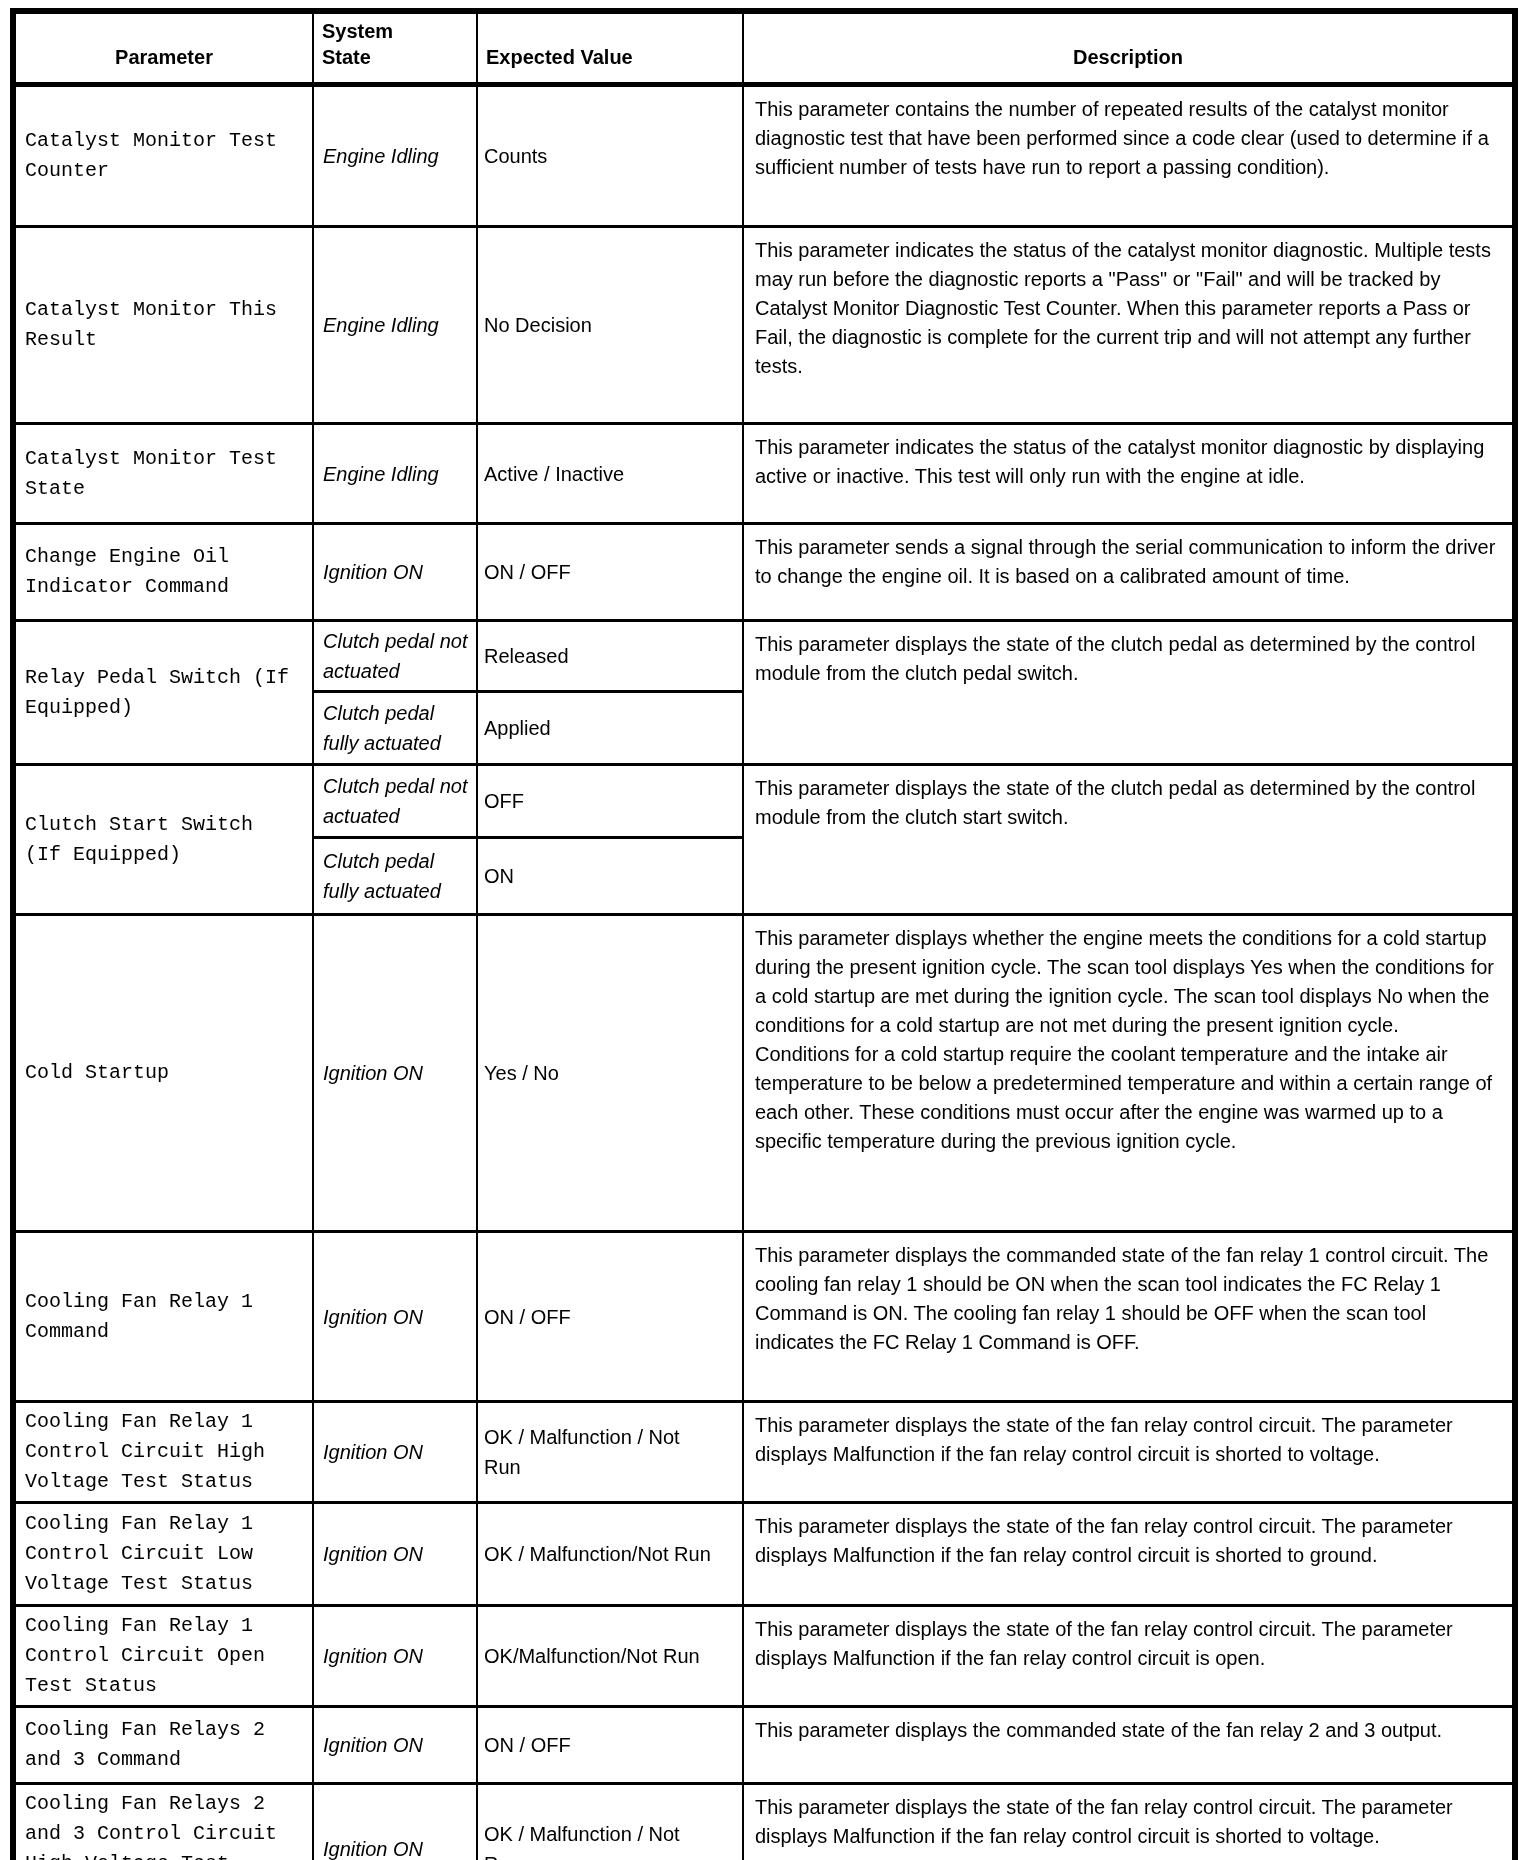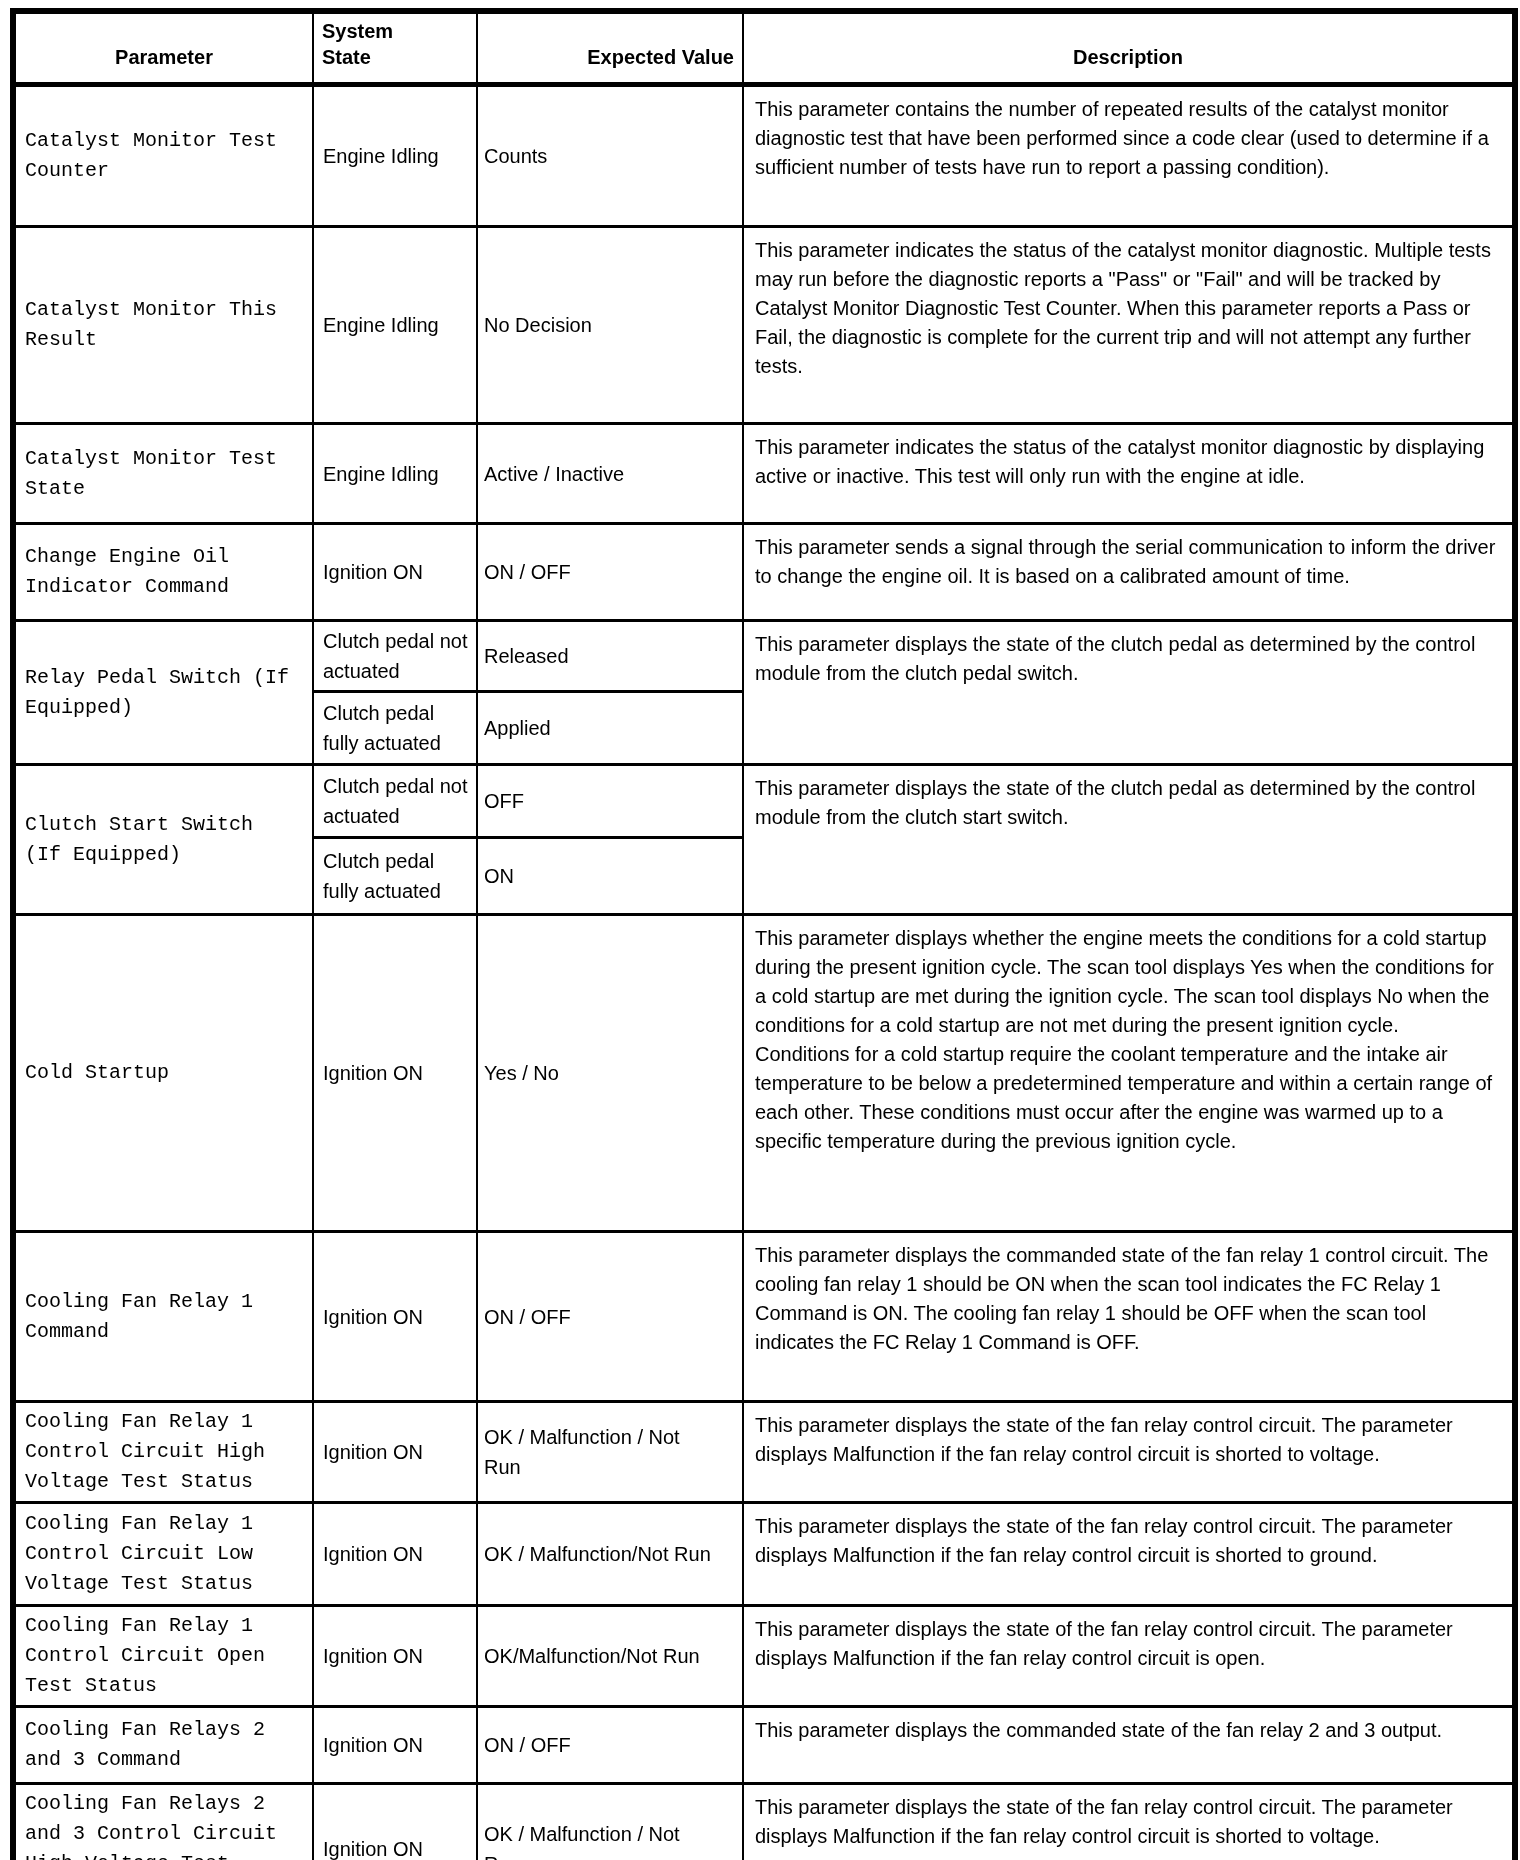--- a/index.html
+++ b/index.html
@@ -36,34 +36,35 @@
   }
   thead th{
     border-bottom:5px solid #000;
     font-weight:bold;
     vertical-align:bottom;
     padding-bottom:12px;
     line-height:26px;
   }
   th.h-param{text-align:center;}
   th.h-state{text-align:left;padding-right:34px;}
-  th.h-value{text-align:right;margin-left:27px;}
+  th.h-value{text-align:left;margin-left:27px;}
   th.h-desc{text-align:center;}
   td.param{
     text-align:left;
     vertical-align:middle;
     padding-left:9px;
     padding-right:20px;
     font-family:Liberation Mono, monospace;
   }
   td.state{
     text-align:left;
     vertical-align:middle;
     padding-left:9px;
     padding-right:6px;
+    font-style:italic;
   }
   td.value{
     text-align:left;
     vertical-align:middle;
     padding-left:6px;
     padding-right:24px;
   }
   td.desc{
     text-align:left;
     vertical-align:top;

